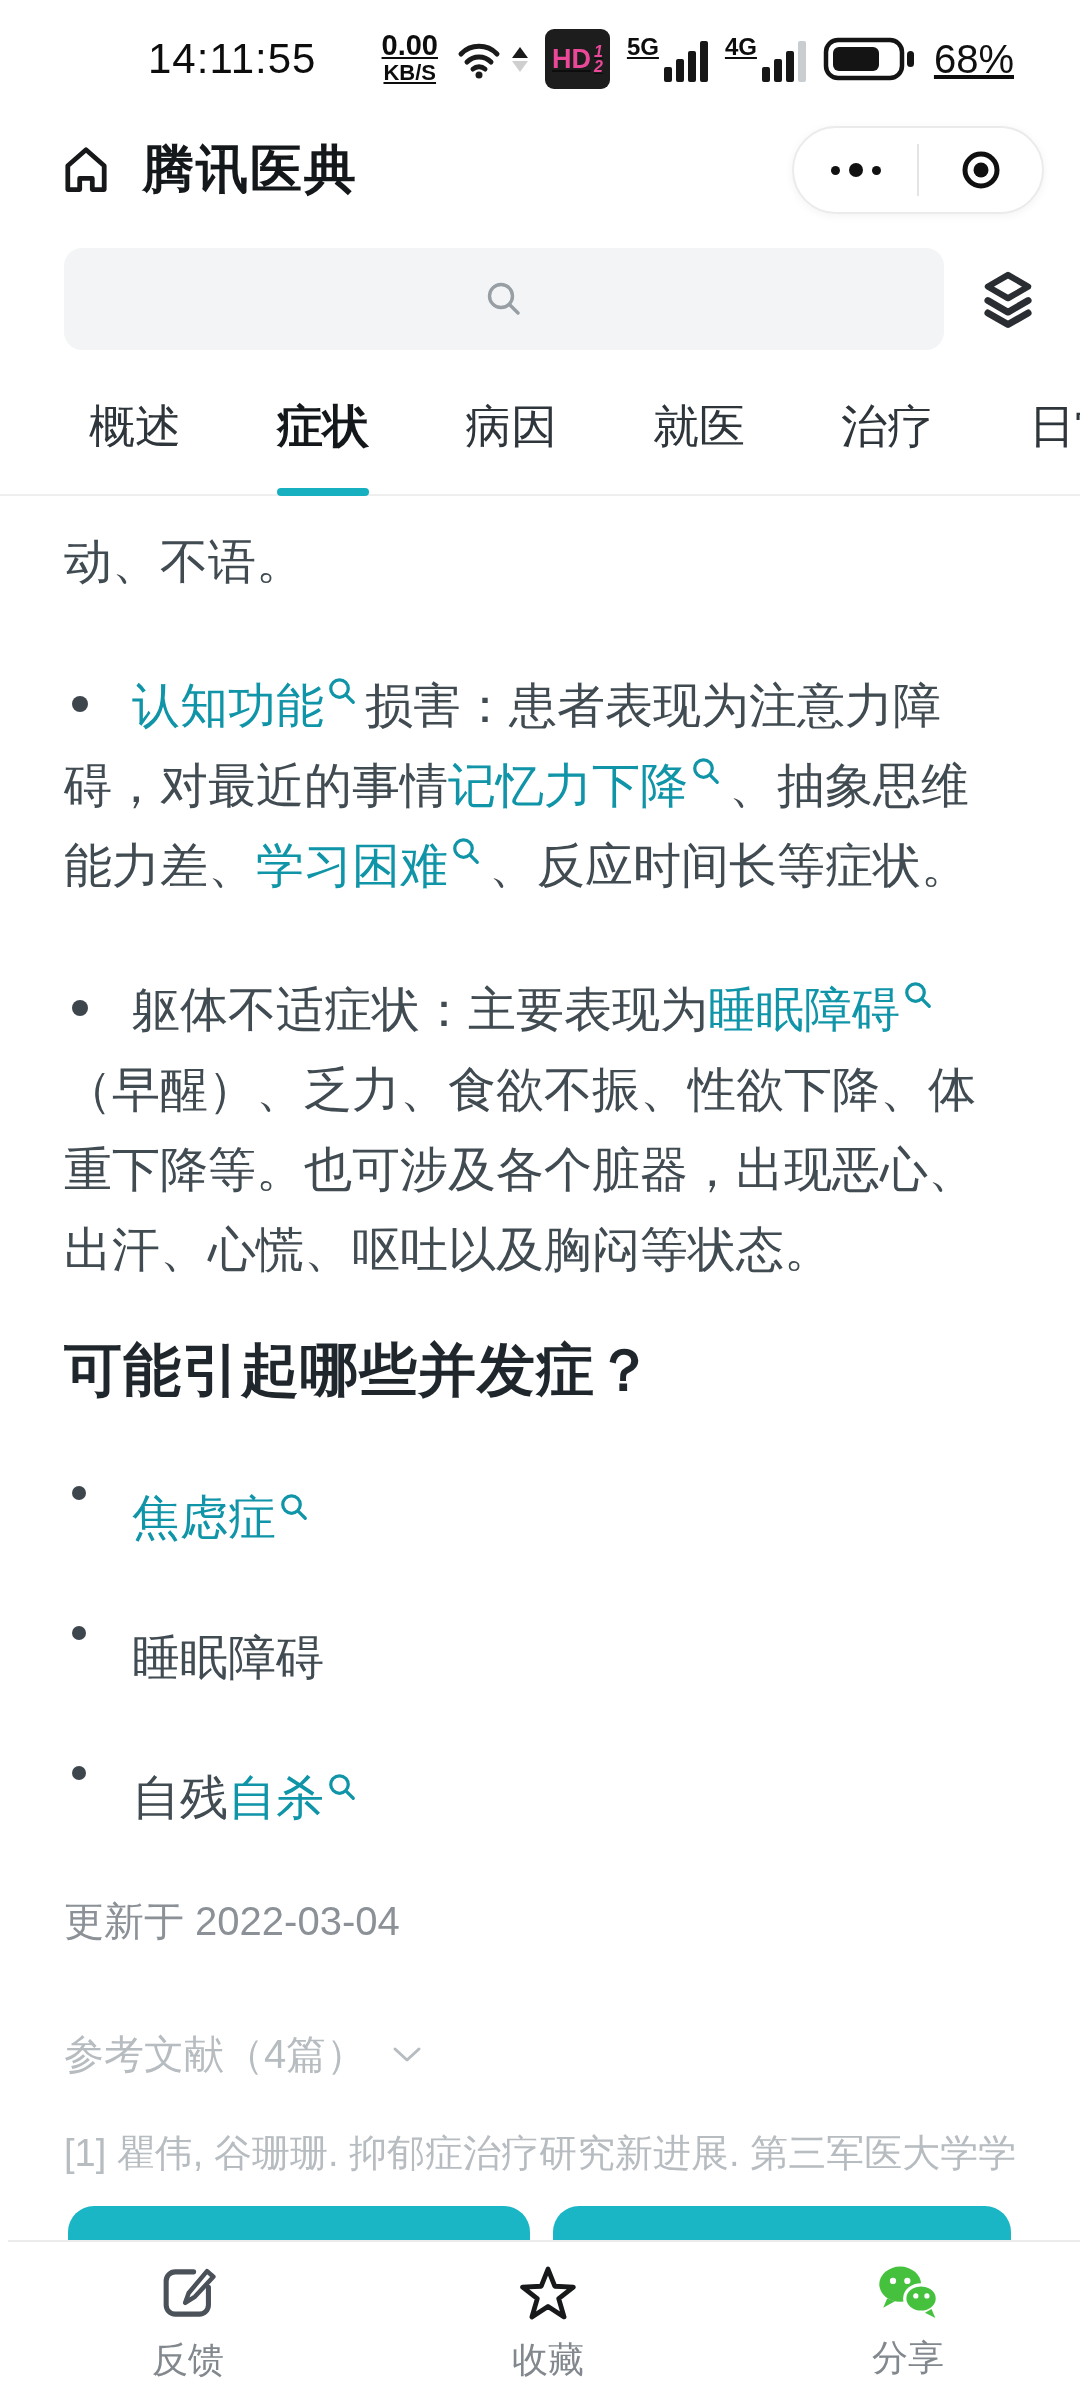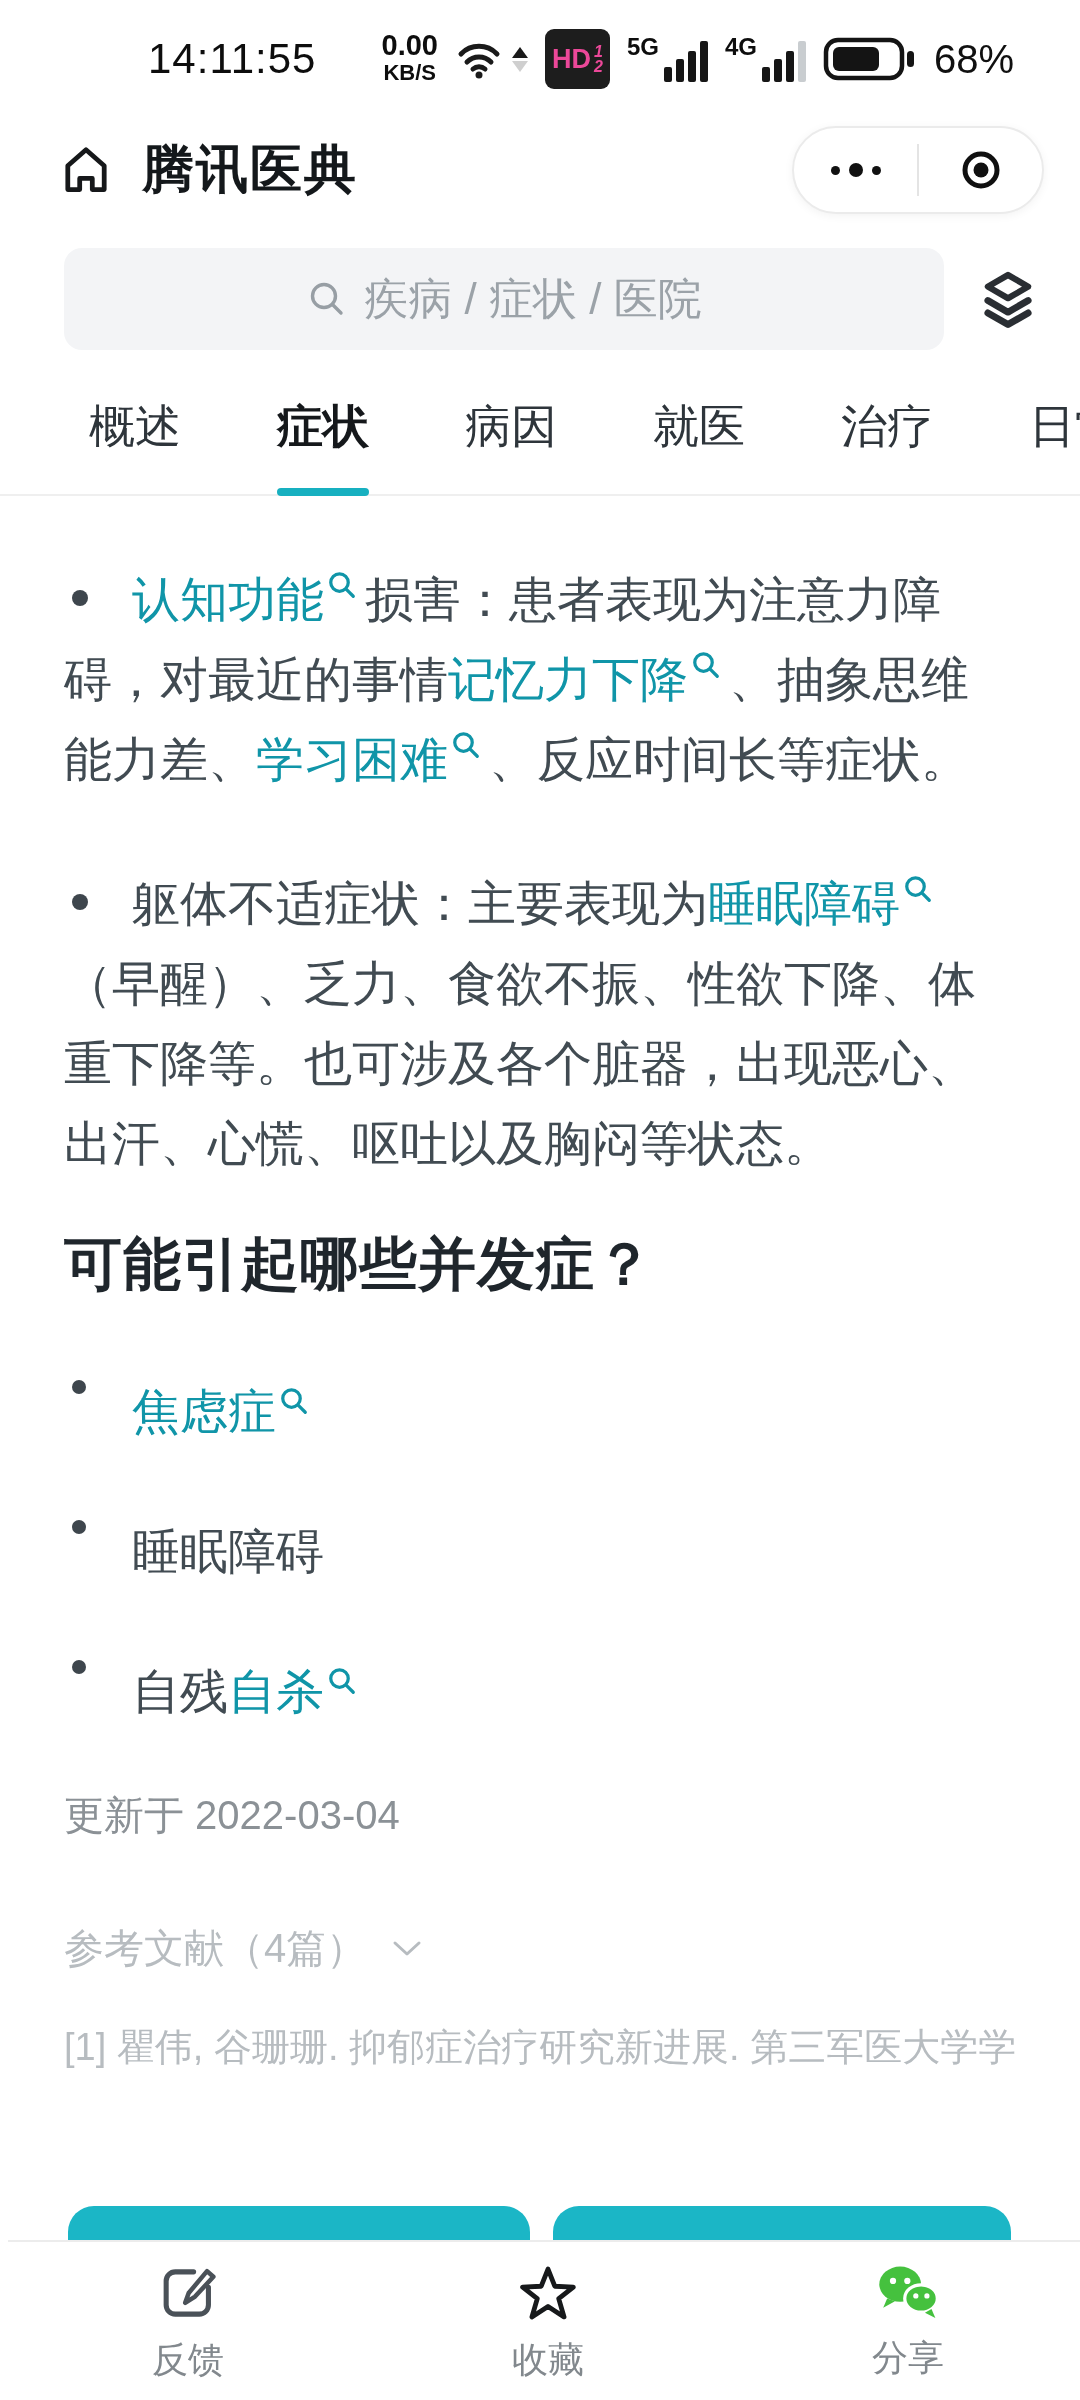--- a/index.html
+++ b/index.html
@@ -4,21 +4,21 @@
 <style>
   * { margin:0; padding:0; box-sizing:border-box; }
   html,body { width:1080px; height:2400px; background:#ffffff;
     font-family:"Liberation Sans","DejaVu Sans",sans-serif; }
   .screen { position:relative; width:1080px; height:2400px; overflow:hidden; background:#fff; }
 
   
   .status-bar { height:104px; display:flex; align-items:center;
     justify-content:space-between; padding:14px 66px 0 148px; color:#0d0d0d;text-align:right; }
   .time { font-size:42px; font-weight:500; letter-spacing:1px; }
-  .status-right { display:flex; align-items:center; gap:17px; }
+  .status-right { display:flex; align-items:center; gap:17px;text-decoration:underline; }
   .net-speed { display:flex; flex-direction:column; align-items:center; line-height:27px; font-weight:700; }
   .net-speed .val { font-size:29px; }
   .net-speed .unit { font-size:22px; }
   .net-arrows { display:flex; flex-direction:column; gap:3px; margin-left:-8px; }
   .tri-up { width:0; height:0; border-left:8px solid transparent; border-right:8px solid transparent; border-bottom:11px solid #1a1a1a; }
   .tri-down { width:0; height:0; border-left:8px solid transparent; border-right:8px solid transparent; border-top:11px solid #cfcfcf; }
   .hd-badge { background:#1d1d1d; color:#ec4899; border-radius:9px; height:60px;
     display:flex; align-items:center; padding:0 7px; gap:3px; }
   .hd-badge .hd { font-size:27px; font-weight:700; }
   .hd-frac { display:flex; flex-direction:column; align-items:center; font-size:16px; line-height:15px; font-weight:700; }
@@ -161,21 +161,20 @@
       </button>
     </div>
   </div>
 
   <div class="search-row">
     <div class="search-box">
       <svg width="42" height="42" viewBox="0 0 42 42">
         <circle cx="18" cy="18" r="11.5" fill="none" stroke="#979ea4" stroke-width="3.4"></circle>
         <line x1="26.5" y1="26.5" x2="35" y2="35" stroke="#979ea4" stroke-width="3.4" stroke-linecap="round"></line>
       </svg>
-      <span class="search-placeholder">疾病 / 症状 / 医院</span>
     </div>
     <button class="layers-btn">
       <svg width="62" height="62" viewBox="0 0 40 40">
         <path d="M20 4.5 L33 12 L20 19.5 L7 12 Z" fill="none" stroke="#2a2e33" stroke-width="4" stroke-linejoin="round"></path>
         <path d="M7 21 L20 28.5 L33 21" fill="none" stroke="#2a2e33" stroke-width="4.4" stroke-linecap="round" stroke-linejoin="round"></path>
         <path d="M7 29 L20 36.5 L33 29" fill="none" stroke="#2a2e33" stroke-width="4.4" stroke-linecap="round" stroke-linejoin="round"></path>
       </svg>
     </button>
   </div>
 
@@ -183,20 +182,21 @@
     <div class="tab"><span>概述</span></div>
     <div class="tab active"><span>症状</span><i class="underline"></i></div>
     <div class="tab"><span>病因</span></div>
     <div class="tab"><span>就医</span></div>
     <div class="tab"><span>治疗</span></div>
     <div class="tab"><span>日常</span></div>
   </div>
 
   <div class="content">
 
+    <p class="body-text">动、不语。</p>
 
     <p class="body-text bullet-para"><span class="dot"></span><a class="link"><span>认知功能</span><svg class="mag" viewBox="0 0 24 24">
             <circle cx="10" cy="10" r="7" fill="none" stroke="#1095a8" stroke-width="2.6"></circle>
             <line x1="15.5" y1="15.5" x2="21" y2="21" stroke="#1095a8" stroke-width="2.6" stroke-linecap="round"></line>
           </svg></a><span>损害：患者表现为注意力障碍，对最近的事情</span><a class="link"><span>记忆力下降</span><svg class="mag" viewBox="0 0 24 24">
             <circle cx="10" cy="10" r="7" fill="none" stroke="#1095a8" stroke-width="2.6"></circle>
             <line x1="15.5" y1="15.5" x2="21" y2="21" stroke="#1095a8" stroke-width="2.6" stroke-linecap="round"></line>
           </svg></a><span>、抽象思维能力差、</span><a class="link"><span>学习困难</span><svg class="mag" viewBox="0 0 24 24">
             <circle cx="10" cy="10" r="7" fill="none" stroke="#1095a8" stroke-width="2.6"></circle>
             <line x1="15.5" y1="15.5" x2="21" y2="21" stroke="#1095a8" stroke-width="2.6" stroke-linecap="round"></line>

